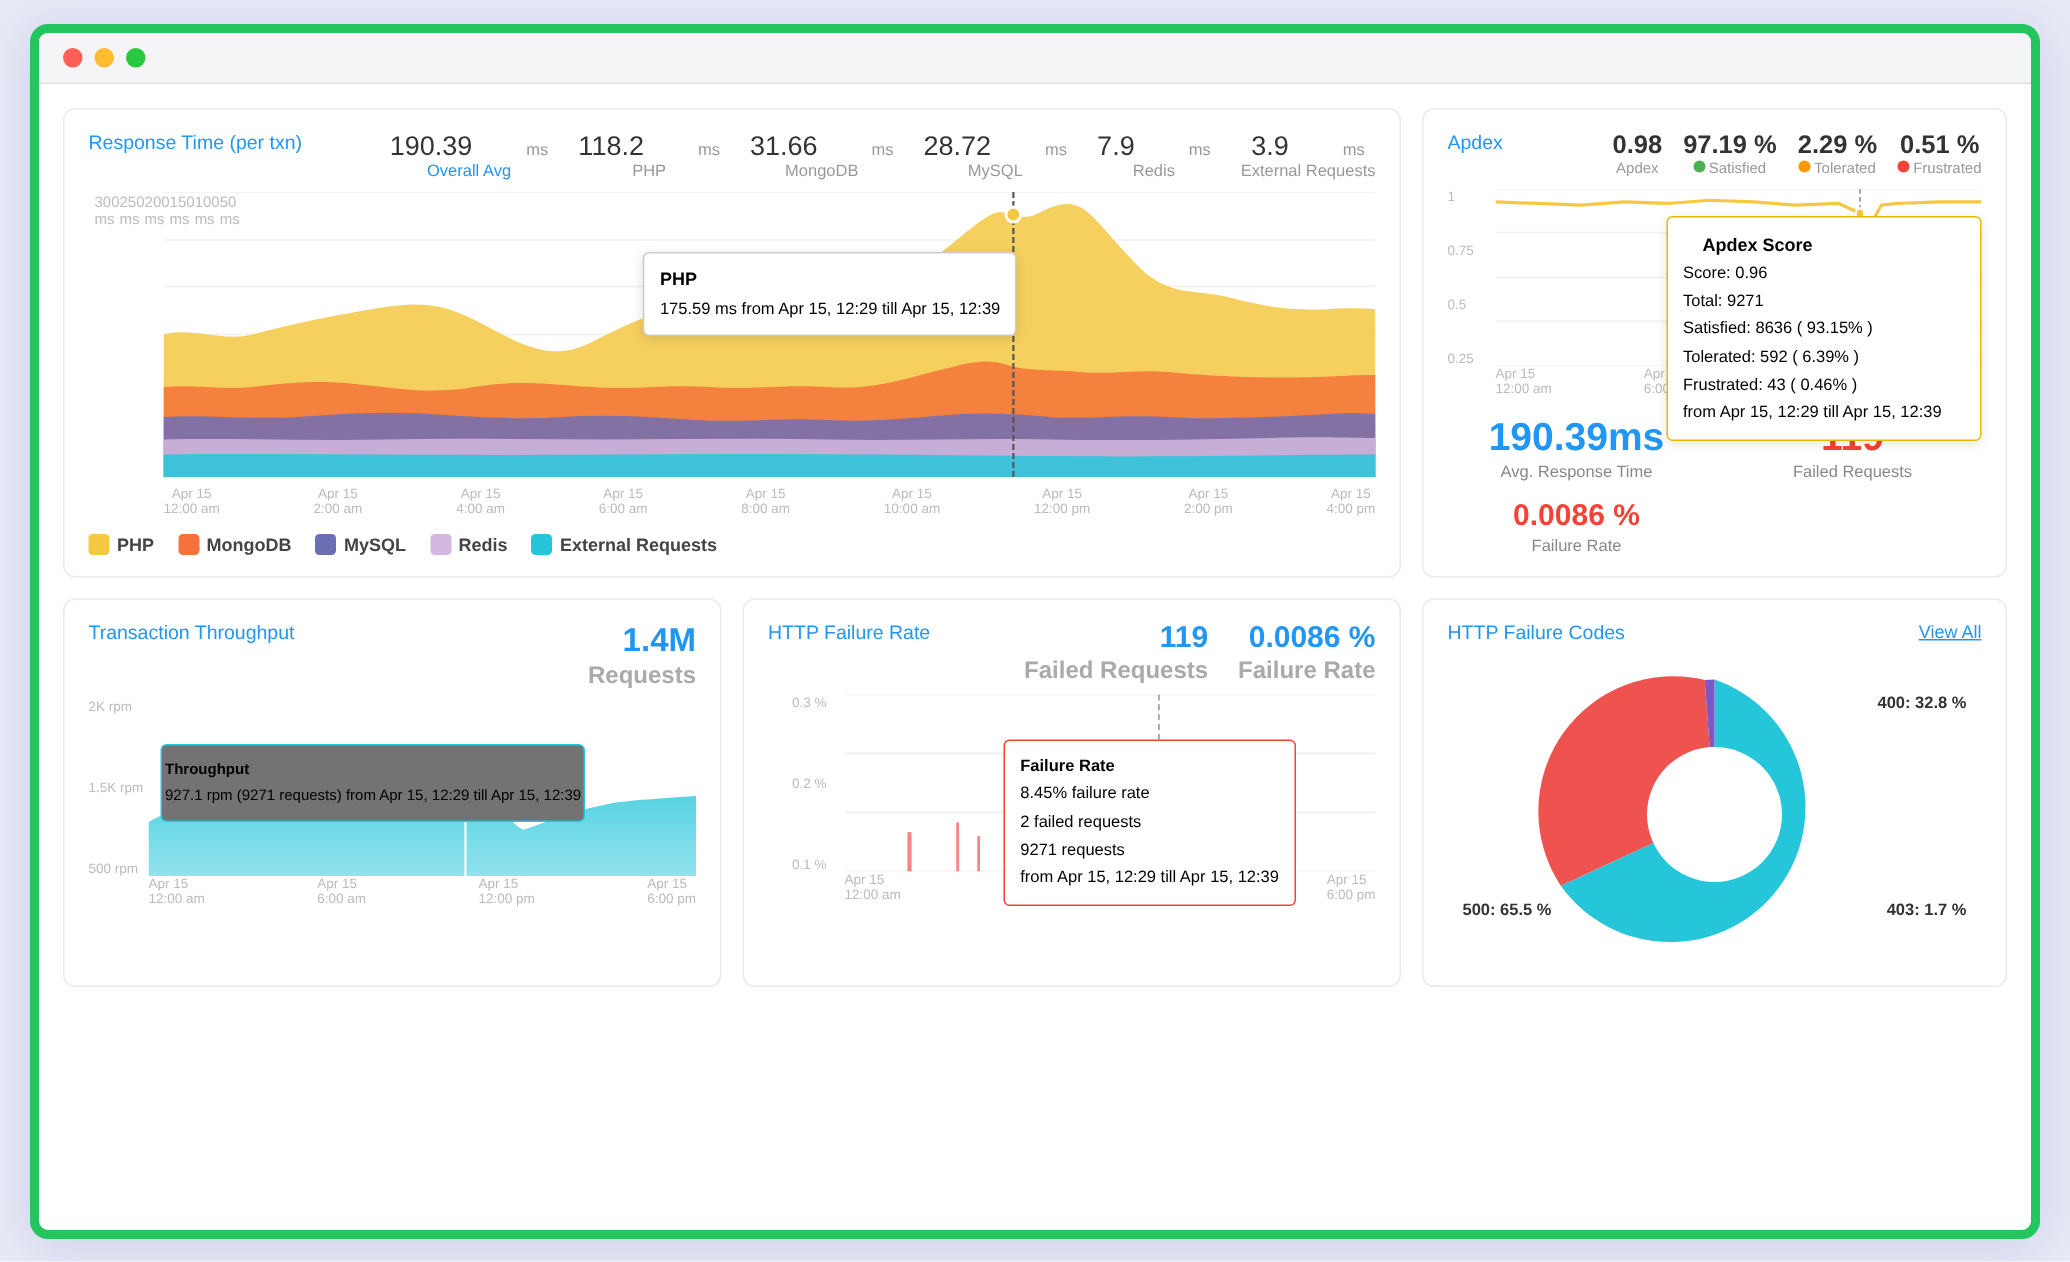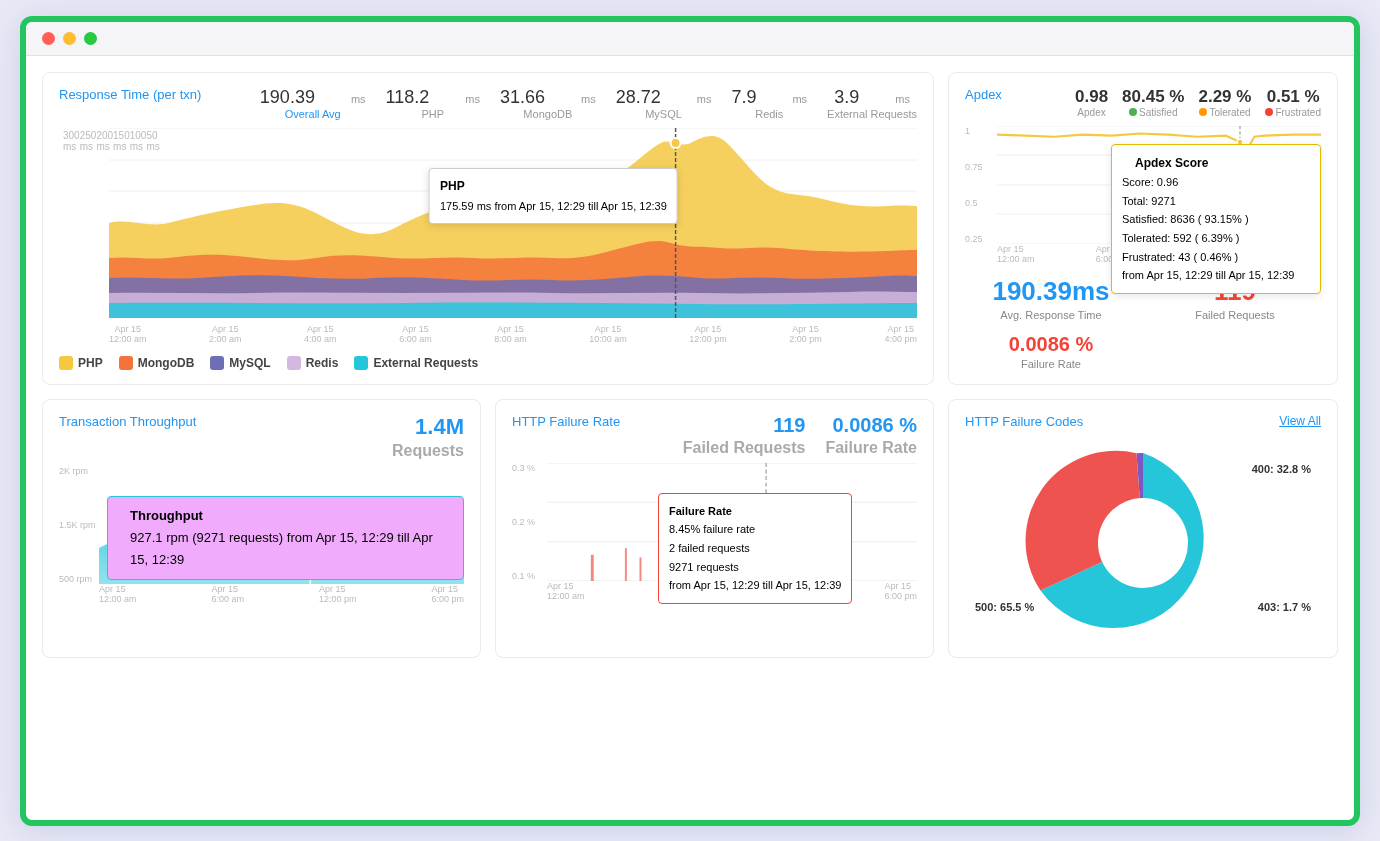--- a/index.html
+++ b/index.html
@@ -186,25 +186,25 @@
       font-size: 11px;
       line-height: 1.7;
       position: absolute;
       z-index: 10;
       top: 18px; right: 0;
       min-width: 210px;
       box-shadow: 0 2px 8px rgba(0,0,0,0.10);
     }
     .apdex-tooltip .tt-title { font-weight: 700; font-size: 12px; margin-left: 13px; }
     .throughput-tooltip {
-      background: #f0abfc;
+      background: #737373;
       border: 1.5px solid #26c6da;
       border-radius: 4px;
-      padding: 8px 22px;
-      font-size: 13px;
+      padding: 8px 2px;
+      font-size: 10px;
       line-height: 1.7;
       position: absolute;
       z-index: 10;
       top: 30px; left: 8px;
     }
     .throughput-tooltip .tt-title { font-weight: 700; }
     .failure-tooltip {
       background: #fff;
       border: 1.5px solid #f44336;
       border-radius: 4px;
@@ -338,21 +338,21 @@
 
     <div class="panel apdex-panel">
       <div style="display:flex; justify-content:space-between; align-items:flex-start; margin-bottom:8px;">
         <div class="panel-title">Apdex</div>
         <div style="display:flex; gap:14px; align-items:flex-start;">
           <div class="apdex-metric">
             <div class="value" style="font-size:17px;font-weight:600;color:#333;">0.98</div>
             <div style="font-size:10px;color:#999;">Apdex</div>
           </div>
           <div class="apdex-metric">
-            <div class="value" style="font-size:17px;font-weight:600;color:#333;">80.45 %</div>
+            <div class="value" style="font-size:17px;font-weight:600;color:#333;">97.19 %</div>
             <div style="font-size:10px;color:#999;">
               <span style="display:inline-block;width:8px;height:8px;border-radius:50%;background:#4caf50;margin-right:2px;"></span>Satisfied
             </div>
           </div>
           <div class="apdex-metric">
             <div class="value" style="font-size:17px;font-weight:600;color:#333;">2.29 %</div>
             <div style="font-size:10px;color:#999;">
               <span style="display:inline-block;width:8px;height:8px;border-radius:50%;background:#ff9800;margin-right:2px;"></span>Tolerated
             </div>
           </div>
@@ -467,21 +467,21 @@
             <div style="text-align:right;">
               <div class="big-number" style="font-size:20px;">119</div>
               <div class="panel-subtitle">Failed Requests</div>
             </div>
             <div style="text-align:right;">
               <div class="big-number" style="font-size:20px;">0.0086 %</div>
               <div class="panel-subtitle">Failure Rate</div>
             </div>
           </div>
         </div>
-        <div style="position:relative;height:140px;margin-top:6px;">
+        <div style="position:relative;height:140px;margin-top:6px;margin-left:16px;">
           <div style="position:absolute;left:0;top:0;bottom:22px;width:35px;display:flex;flex-direction:column;justify-content:space-between;font-size:9px;color:#bbb;">
             <span>0.3 %</span>
             <span>0.2 %</span>
             <span>0.1 %</span>
           </div>
           <div style="position:absolute;left:35px;right:0;top:0;bottom:22px;">
             <svg width="100%" height="100%" viewBox="0 0 380 90" preserveAspectRatio="none">
               <line x1="0" y1="0" x2="380" y2="0" stroke="#f0f0f0" stroke-width="1"></line>
               <line x1="0" y1="30" x2="380" y2="30" stroke="#f0f0f0" stroke-width="1"></line>
               <line x1="0" y1="60" x2="380" y2="60" stroke="#f0f0f0" stroke-width="1"></line>

